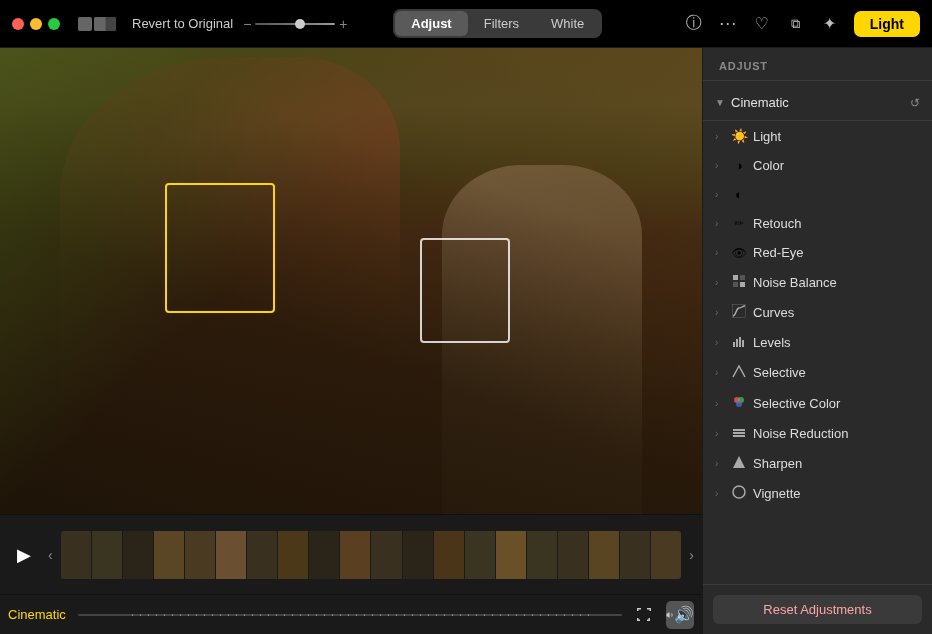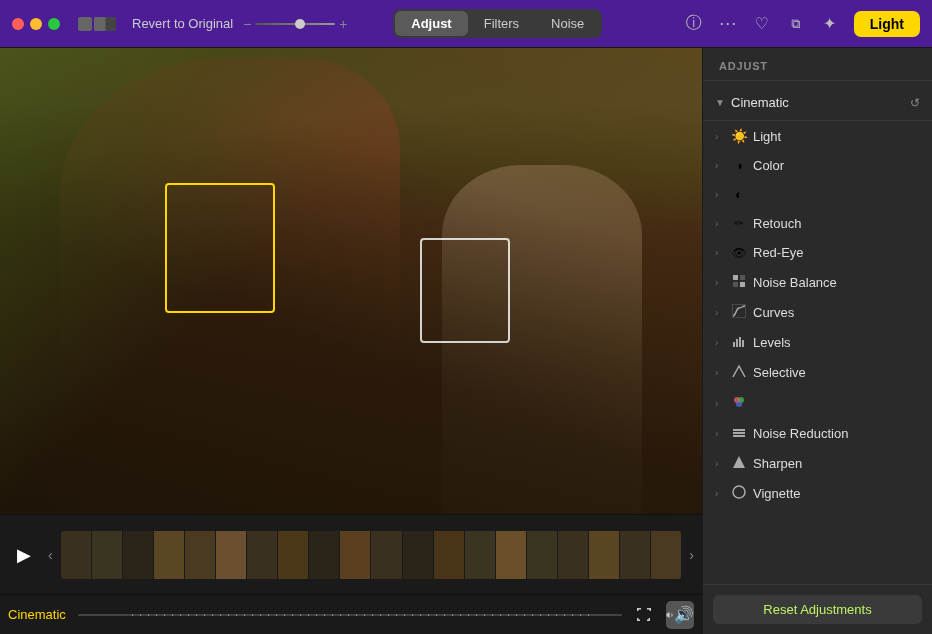--- a/index.html
+++ b/index.html
@@ -9,21 +9,21 @@
       background: #1e1e1e;
       font-family: -apple-system, BlinkMacSystemFont, 'SF Pro Text', sans-serif;
       overflow: hidden;
       display: flex;
       flex-direction: column;
     }
 
     
     #titlebar {
       height: 48px;
-      background: #4c1d95;
+      background: #000000;
       display: flex;
       align-items: center;
       padding: 0 12px;
       gap: 10px;
       flex-shrink: 0;
       border-bottom: 1px solid #1a1a1a;
     }
     .traffic-lights {
       display: flex;
       gap: 6px;
@@ -388,21 +388,21 @@
 
     #reset-btn {
       border-top: 1px solid #3a3a3a;
       padding: 10px;
     }
     #reset-btn button {
       width: 100%;
       background: #3a3a3a;
       border: none;
       border-radius: 6px;
-      color: #bef264;
+      color: #fca5a5;
       font-size: 13px;
       padding: 7px;
       cursor: pointer;
     }
 
     
     .photo-overlay {
       position: absolute;
       top: 0; left: 0; right: 0; bottom: 0;
       background: 
@@ -469,21 +469,21 @@
     <span style="font-size:14px;color:#888;">−</span>
     <div class="slider-line">
       <div class="slider-thumb"></div>
     </div>
     <span style="font-size:14px;color:#888;">+</span>
   </div>
 
   <div class="tabs-group">
     <button class="tab-btn active">Adjust</button>
     <button class="tab-btn">Filters</button>
-    <button class="tab-btn">Noise</button>
+    <button class="tab-btn">White</button>
   </div>
 
   <div class="toolbar-icons">
     <span class="toolbar-icon">ⓘ</span>
     <span class="toolbar-icon" style="font-size:18px;">···</span>
     <span class="toolbar-icon">♡</span>
     <span class="toolbar-icon" style="font-size:13px;">⧉</span>
     <span class="toolbar-icon">✦</span>
     <button class="done-btn">Light</button>
   </div>
@@ -640,20 +640,21 @@
 
       <div class="adjust-item">
         <span class="chevron">›</span>
         <span class="icon" style="font-size:11px;">
           <svg width="14" height="14" viewBox="0 0 14 14">
             <circle cx="5" cy="5" r="3" fill="#e05050" opacity="0.9"></circle>
             <circle cx="9" cy="5" r="3" fill="#50c050" opacity="0.7"></circle>
             <circle cx="7" cy="9" r="3" fill="#5070e0" opacity="0.7"></circle>
           </svg>
         </span>
+        <span class="label">Selective Color</span>
       </div>
 
       <div class="adjust-item">
         <span class="chevron">›</span>
         <span class="icon" style="font-size:11px;">
           <svg width="14" height="14" viewBox="0 0 14 14" fill="#aaa">
               <rect x="1" y="4" width="12" height="2"></rect>
               <rect x="1" y="7" width="12" height="2"></rect>
               <rect x="1" y="10" width="12" height="2"></rect>
             </svg>

